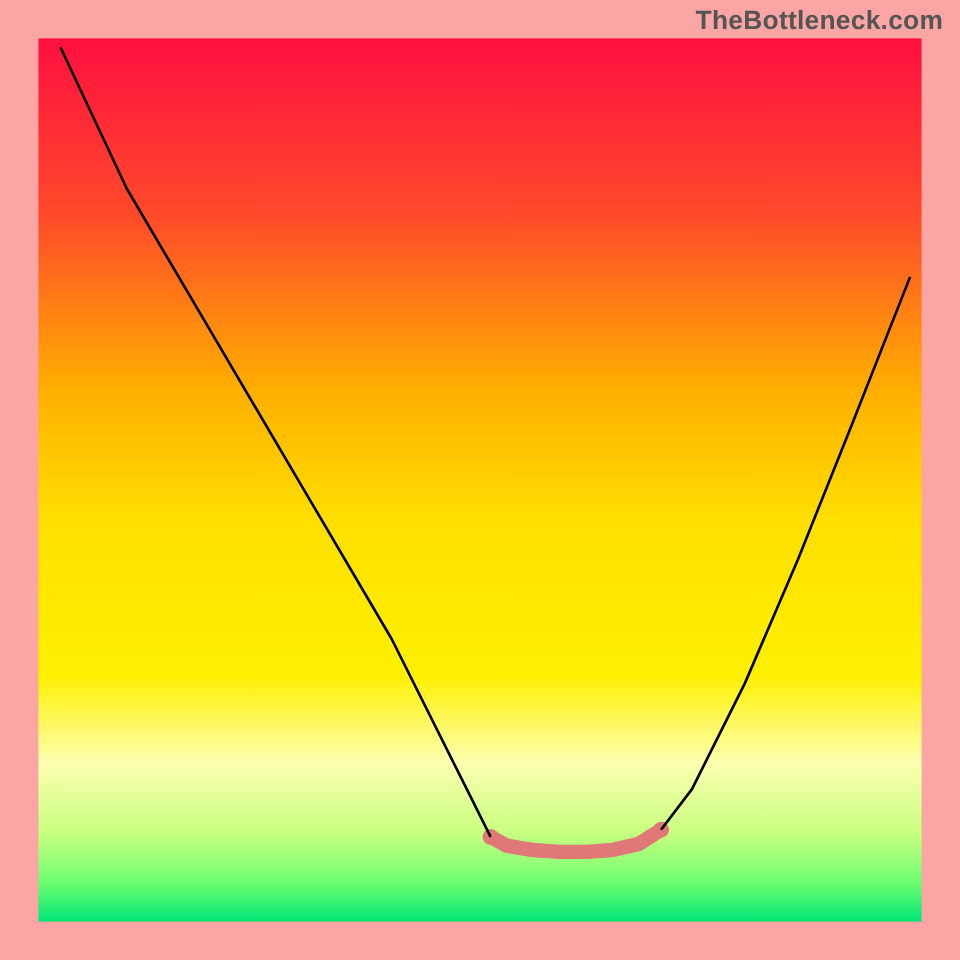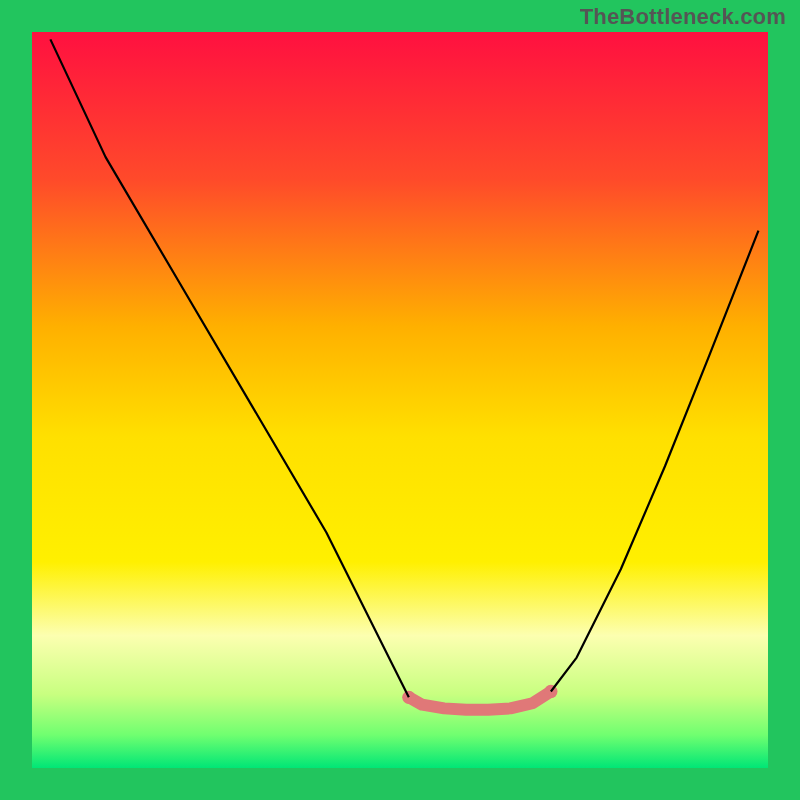--- a/index.html
+++ b/index.html
@@ -10,21 +10,21 @@
     background: #000;
     overflow: hidden;
     font-family: Arial, Helvetica, sans-serif;
   }
   .frame {
     position: absolute;
     left: 0;
     top: 0;
     width: 800px;
     height: 800px;
-    background: #22c55e;
+    background: #fca5a5;
   }
   .watermark {
     position: absolute;
     top: 4px;
     right: 14px;
     color: #555;
     font-size: 22px;
     font-weight: 600;
     letter-spacing: 0.2px;
     user-select: none;

